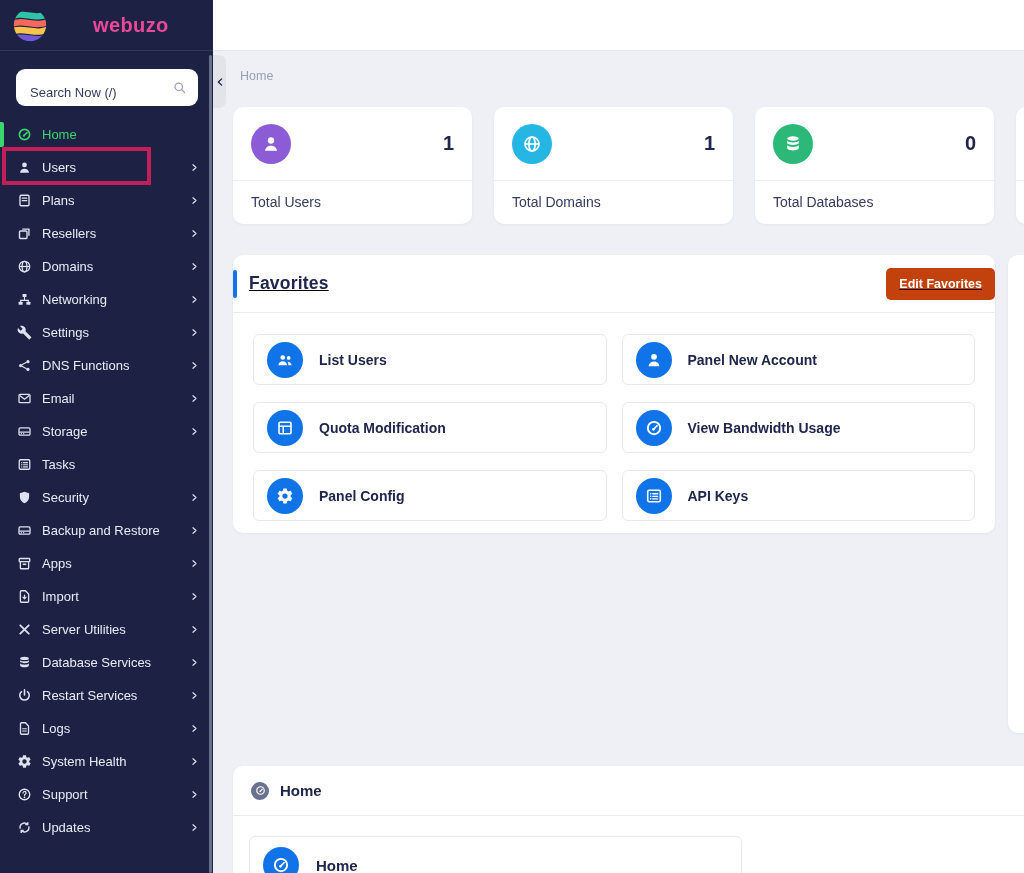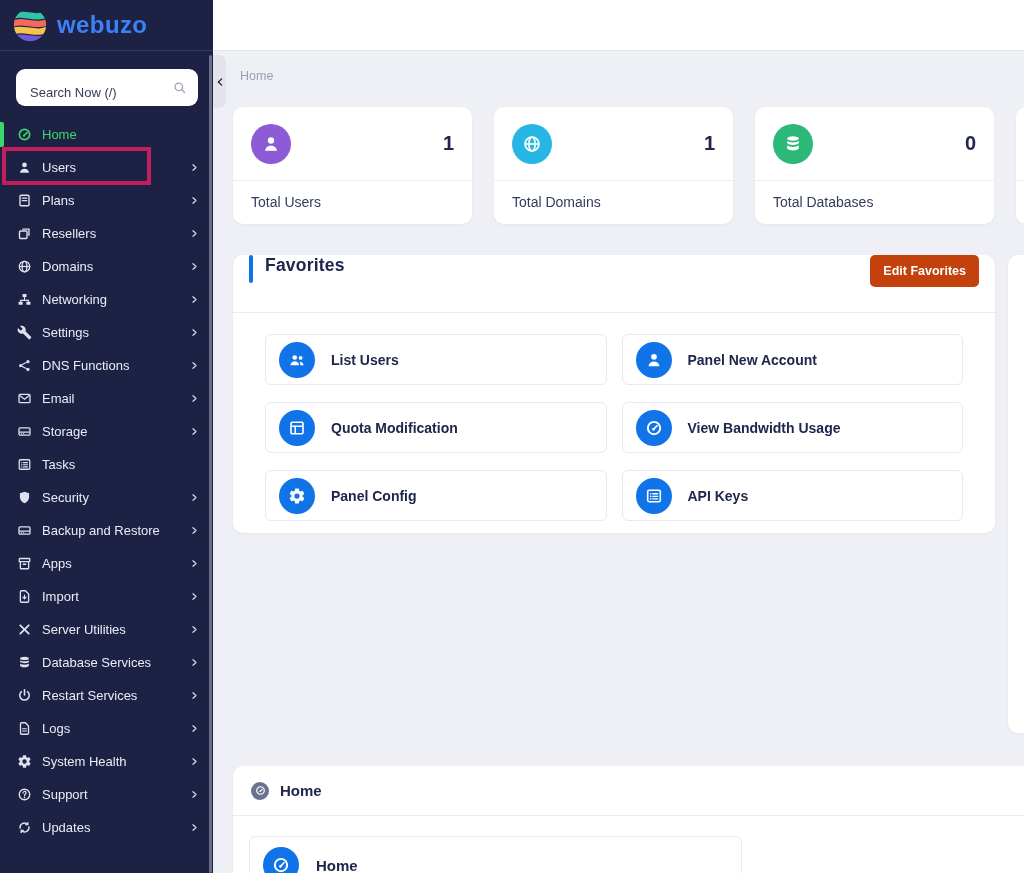--- a/index.html
+++ b/index.html
@@ -7,21 +7,21 @@
     width:1024px;height:873px;overflow:hidden;position:relative;
     background:#eef0f5;
     font-family:"Liberation Sans","DejaVu Sans",sans-serif;
     -webkit-font-smoothing:antialiased;
   }
   .ic{display:block;}
   
   .sidebar{position:absolute;left:0;top:0;width:213px;height:873px;background:#1d2244;z-index:2;}
   .side-logo{height:50px;display:flex;align-items:center;padding-left:13px;gap:10px;
     border-bottom:1px solid rgba(255,255,255,.10);}
-  .side-logo .wordmark{font-size:24px;font-weight:bold;color:#3b82f6;letter-spacing:.4px;}
+  .side-logo .wordmark{font-size:20px;font-weight:bold;color:#ec4899;letter-spacing:.4px;margin-left:36px;}
   .side-search{position:relative;margin:18px 15px 10px 16px;}
   .side-search input{
     width:100%;height:37px;box-sizing:border-box;border:none;border-radius:9px;
     background:#ffffff;padding:9px 36px 0 14px;font-size:13px;color:#2a3054;outline:none;
     font-family:inherit;}
   .side-search input::placeholder{color:#2a3054;opacity:.95;}
   .side-search .ic{position:absolute;right:11px;top:11px;width:15px;height:15px;color:#9aa1b6;}
   .side-menu{margin-top:12px;position:relative;}
   .side-item{position:relative;height:33px;display:flex;align-items:center;
     padding:0 14px 0 17px;gap:10px;color:#e9ecf7;font-size:13px;cursor:pointer;}
@@ -51,28 +51,28 @@
   .stat-top{height:73px;display:flex;align-items:center;padding:0 18px;
     border-bottom:1px solid #edeff4;}
   .stat-ico{width:40px;height:40px;border-radius:50%;color:#fff;display:flex;
     align-items:center;justify-content:center;}
   .stat-ico .ic{width:20px;height:20px;}
   .stat-val{margin-left:auto;font-size:20px;font-weight:bold;color:#20264c;}
   .stat-label{padding:13px 18px 14px;font-size:14px;color:#343b5c;}
   
   .fav-panel{position:absolute;left:20px;top:255px;width:762px;height:278px;background:#fff;
     border-radius:10px;box-shadow:0 1px 3px rgba(30,35,70,.05);box-sizing:border-box;}
-  .fav-head{display:flex;align-items:flex-start;height:57px;padding:0 16px;
-    border-bottom:1px solid #e9ebf1;}
+  .fav-head{display:flex;align-items:center;height:57px;padding:0 0;
+    border-bottom:1px solid #e9ebf1;text-decoration:underline;}
   .fav-accent{width:4px;height:28px;border-radius:2px;background:#1173e8;margin-right:12px;}
   .fav-title{font-size:17.5px;font-weight:bold;color:#20264c;letter-spacing:.2px;}
   .fav-edit-btn{margin-left:auto;background:#1173e8;color:#fff;font-size:12.5px;font-weight:600;
     border:none;border-radius:5px;padding:9px 13px;cursor:pointer;font-family:inherit;}
   .fav-grid{display:grid;grid-template-columns:1fr 1fr;column-gap:15px;row-gap:17px;
-    padding:21px 32px;}
+    padding:21px 20px;}
   .fav-item{height:51px;border:1px solid #e7e9f0;border-radius:6px;display:flex;
     align-items:center;padding:0 13px;gap:16px;background:#fff;box-sizing:border-box;cursor:pointer;}
   .fav-ico{width:36px;height:36px;border-radius:50%;background:#1173e8;color:#fff;
     display:flex;align-items:center;justify-content:center;flex:0 0 36px;}
   .fav-ico .ic{width:18px;height:18px;}
   .fav-label{font-size:14px;font-weight:600;color:#20264c;}
   
   .right-sliver{position:absolute;left:795px;top:255px;width:240px;height:478px;
     background:#fff;border-radius:10px;box-shadow:0 1px 3px rgba(30,35,70,.05);}
   

